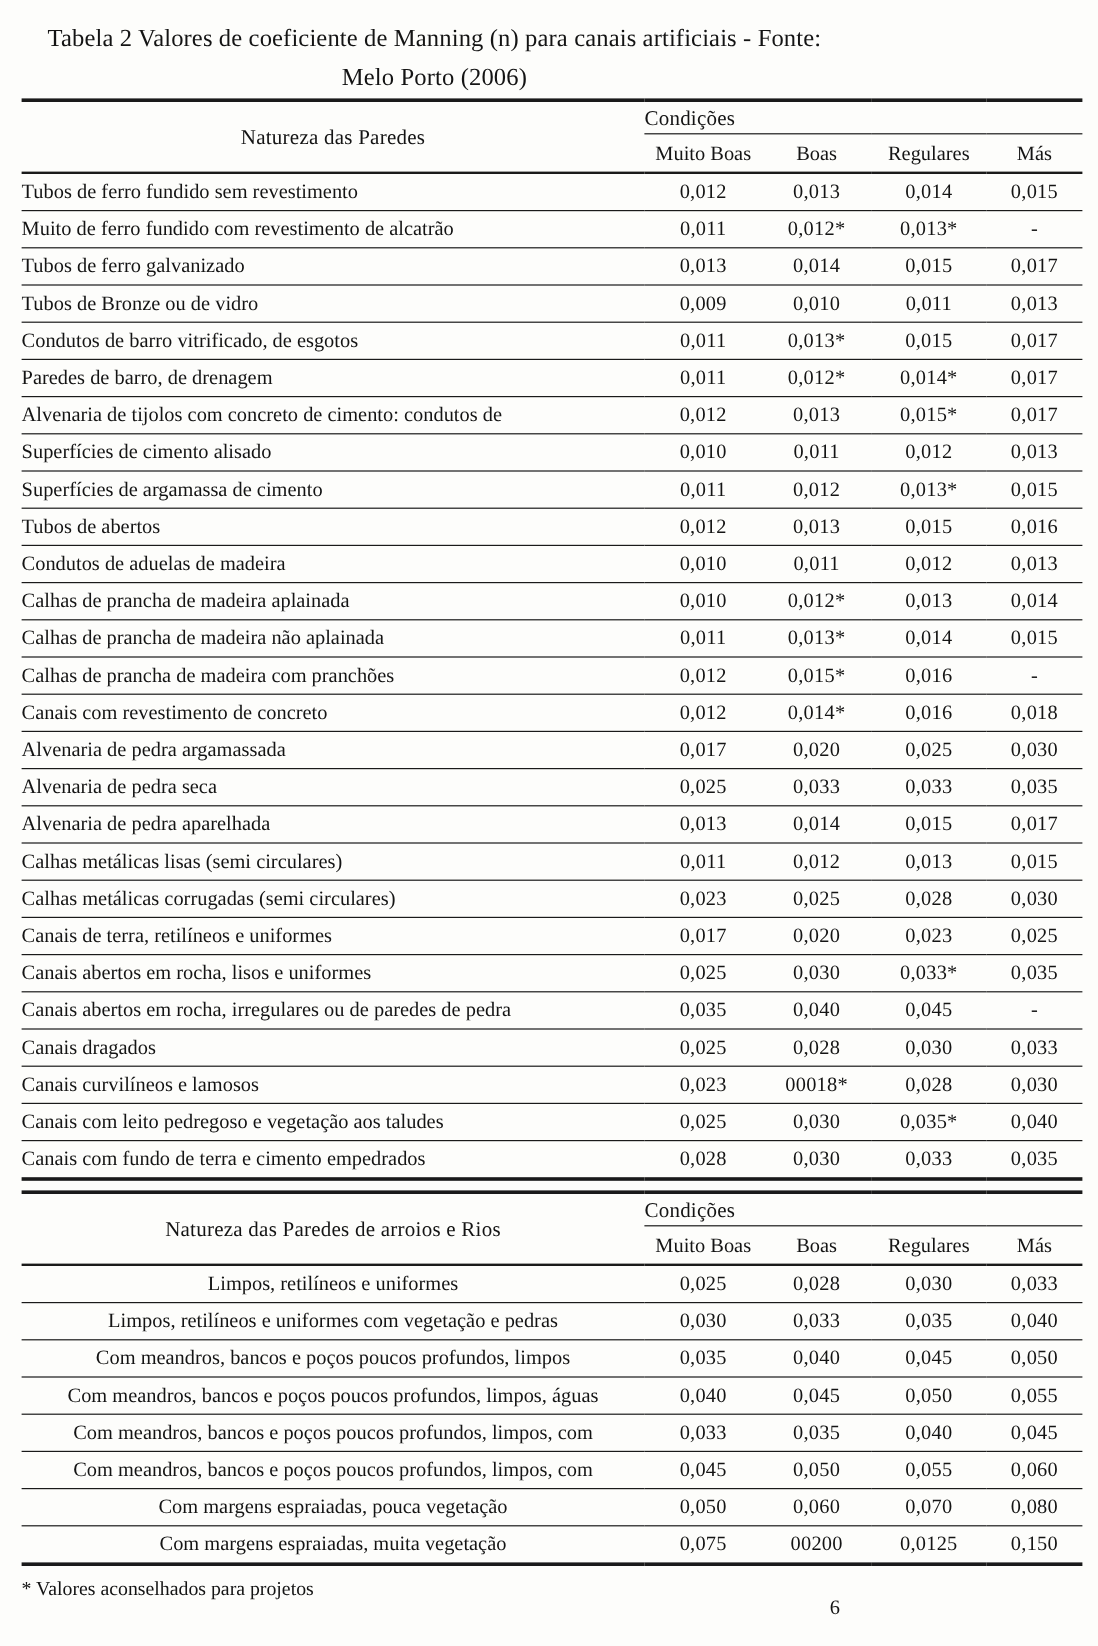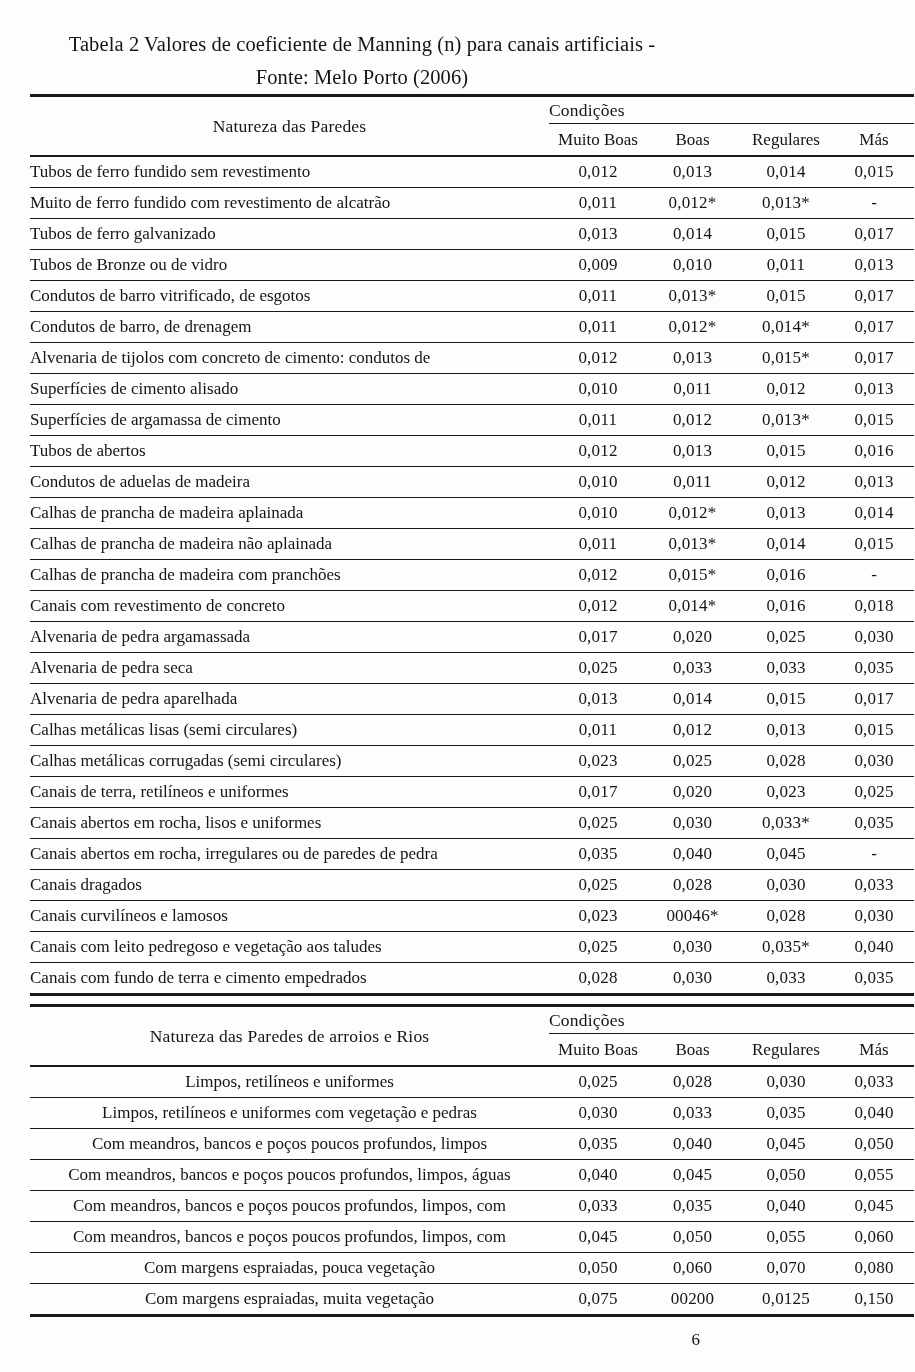--- a/index.html
+++ b/index.html
@@ -14,21 +14,21 @@
     font-family: "Liberation Serif", "DejaVu Serif", serif;
     color: #141414;
     position: relative;
     overflow: hidden;
   }
   .page {
     position: relative;
     width: 724px;
     height: 1372px;
     box-sizing: border-box;
-    padding: 16px;
+    padding: 4px;
   }
 
   
   .doc-title {
     margin: 0;
     padding: 12px 32px 0 32px;
     font-size: 20.5px;
     font-weight: normal;
     line-height: 1.62;
     text-align: center;
@@ -176,21 +176,21 @@
           <td class="val">0,013</td>
         </tr>
         <tr class="rule-thin-top">
           <td class="row-label">Condutos de barro vitrificado, de esgotos</td>
           <td class="val">0,011</td>
           <td class="val">0,013*</td>
           <td class="val">0,015</td>
           <td class="val">0,017</td>
         </tr>
         <tr class="rule-thin-top">
-          <td class="row-label">Condutos de barro, de drenagem</td>
+          <td class="row-label">Paredes de barro, de drenagem</td>
           <td class="val">0,011</td>
           <td class="val">0,012*</td>
           <td class="val">0,014*</td>
           <td class="val">0,017</td>
         </tr>
         <tr class="rule-thin-top">
           <td class="row-label">Alvenaria de tijolos com concreto de cimento: condutos de</td>
           <td class="val">0,012</td>
           <td class="val">0,013</td>
           <td class="val">0,015*</td>
@@ -311,21 +311,21 @@
         <tr class="rule-thin-top">
           <td class="row-label">Canais dragados</td>
           <td class="val">0,025</td>
           <td class="val">0,028</td>
           <td class="val">0,030</td>
           <td class="val">0,033</td>
         </tr>
         <tr class="rule-thin-top">
           <td class="row-label">Canais curvilíneos e lamosos</td>
           <td class="val">0,023</td>
-          <td class="val">00046*</td>
+          <td class="val">00018*</td>
           <td class="val">0,028</td>
           <td class="val">0,030</td>
         </tr>
         <tr class="rule-thin-top">
           <td class="row-label">Canais com leito pedregoso e vegetação aos taludes</td>
           <td class="val">0,025</td>
           <td class="val">0,030</td>
           <td class="val">0,035*</td>
           <td class="val">0,040</td>
         </tr>
@@ -414,16 +414,17 @@
         <tr class="rule-thin-top rule-thick-bot">
           <td class="row-label centered">Com margens espraiadas, muita vegetação</td>
           <td class="val">0,075</td>
           <td class="val">00200</td>
           <td class="val">0,0125</td>
           <td class="val">0,150</td>
         </tr>
       </tbody>
   </table>
 
+  <p class="footnote">* Valores aconselhados para projetos</p>
 
   <div class="folio">6</div>
 
 </div>
 
 </body></html>

